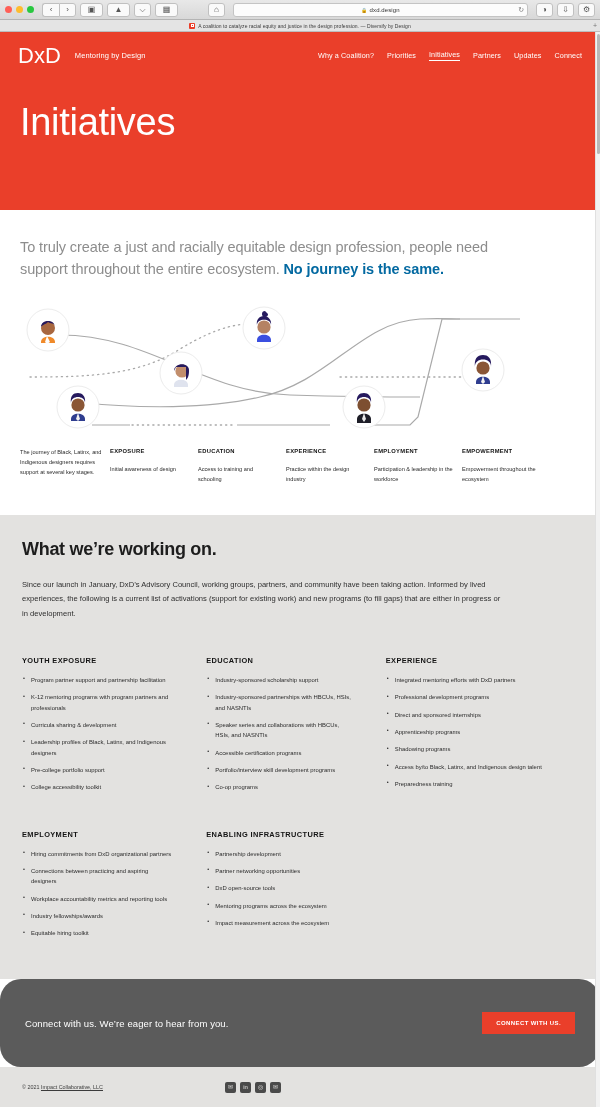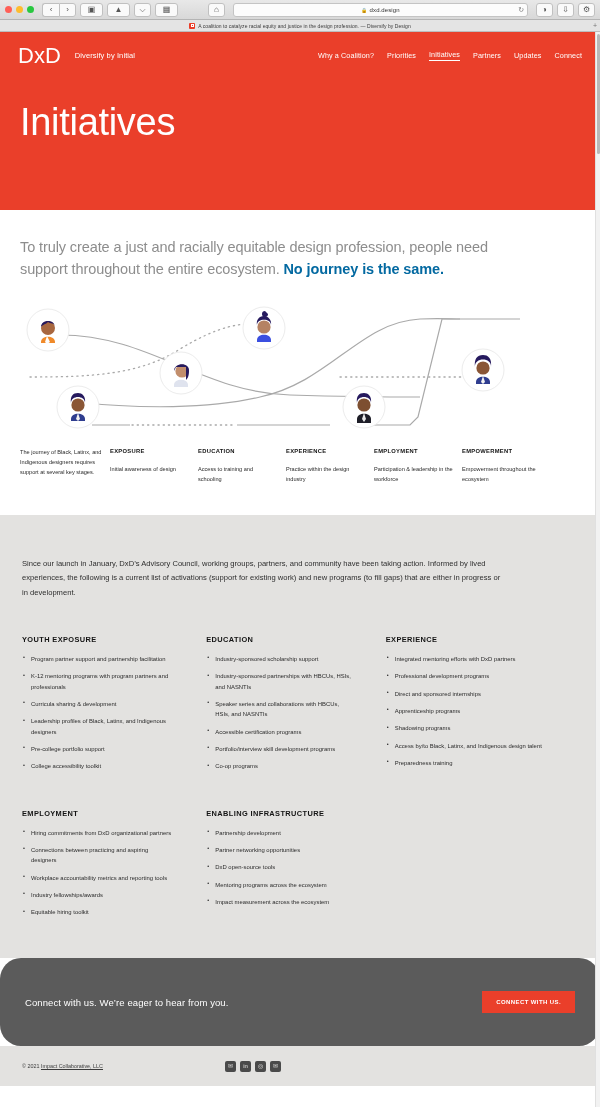--- a/index.html
+++ b/index.html
@@ -193,21 +193,21 @@
       <span class="favicon"></span>
       <span>A coalition to catalyze racial equity and justice in the design profession. — Diversify by Design</span>
     </div>
     <span class="plus">+</span>
   </div>
 
   <div class="page">
 
     <div class="site-header">
       <span class="logo">DxD</span>
-      <span class="logo-sub">Diversify by Initial</span>
+      <span class="logo-sub">Mentoring by Design</span>
       <div class="mainnav">
         <a class="navlink">Why a Coalition?</a>
         <a class="navlink">Priorities</a>
         <a class="navlink active">Initiatives</a>
         <a class="navlink">Partners</a>
         <a class="navlink">Updates</a>
         <a class="navlink">Connect</a>
       </div>
     </div>
 
@@ -299,20 +299,21 @@
         <div class="stage-title">EMPLOYMENT</div>
         <div class="stage-desc">Participation &amp; leadership in the workforce</div>
       </div>
       <div class="stage">
         <div class="stage-title">EMPOWERMENT</div>
         <div class="stage-desc">Empowerment throughout the ecosystem</div>
       </div>
     </div>
 
     <div class="working">
+      <h2>What we’re working on.</h2>
       <p>Since our launch in January, DxD’s Advisory Council, working groups, partners, and community have been taking action. Informed by lived experiences, the following is a current list of activations (support for existing work) and new programs (to fill gaps) that are either in progress or in development.</p>
 
       <div class="cols row1">
         <div class="col c1">
           <h3>YOUTH EXPOSURE</h3>
           <ul>
               <li>Program partner support and partnership facilitation</li>
               <li>K-12 mentoring programs with program partners and professionals</li>
               <li>Curricula sharing &amp; development</li>
               <li>Leadership profiles of Black, Latinx, and Indigenous designers</li>

